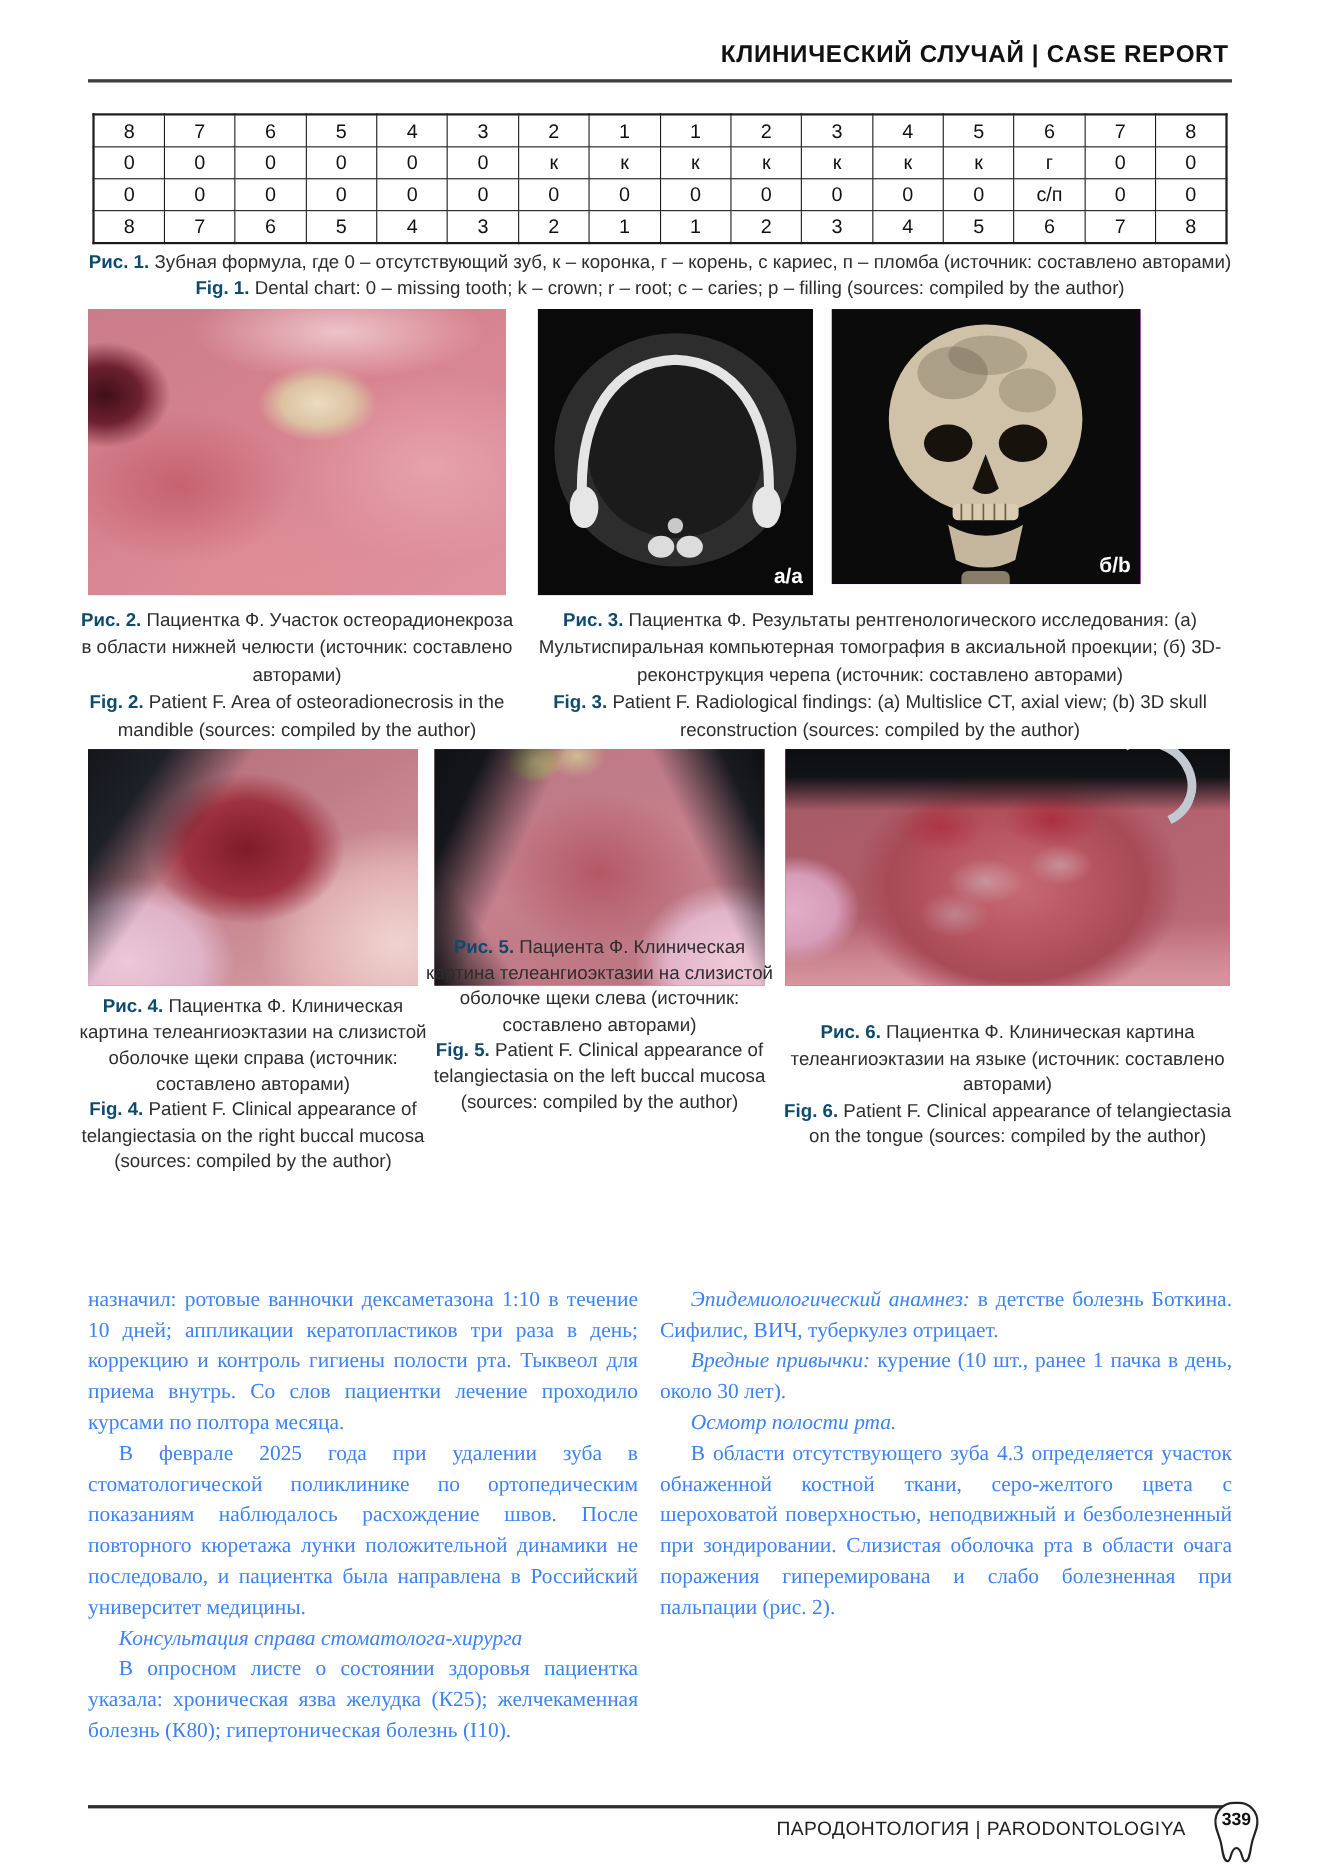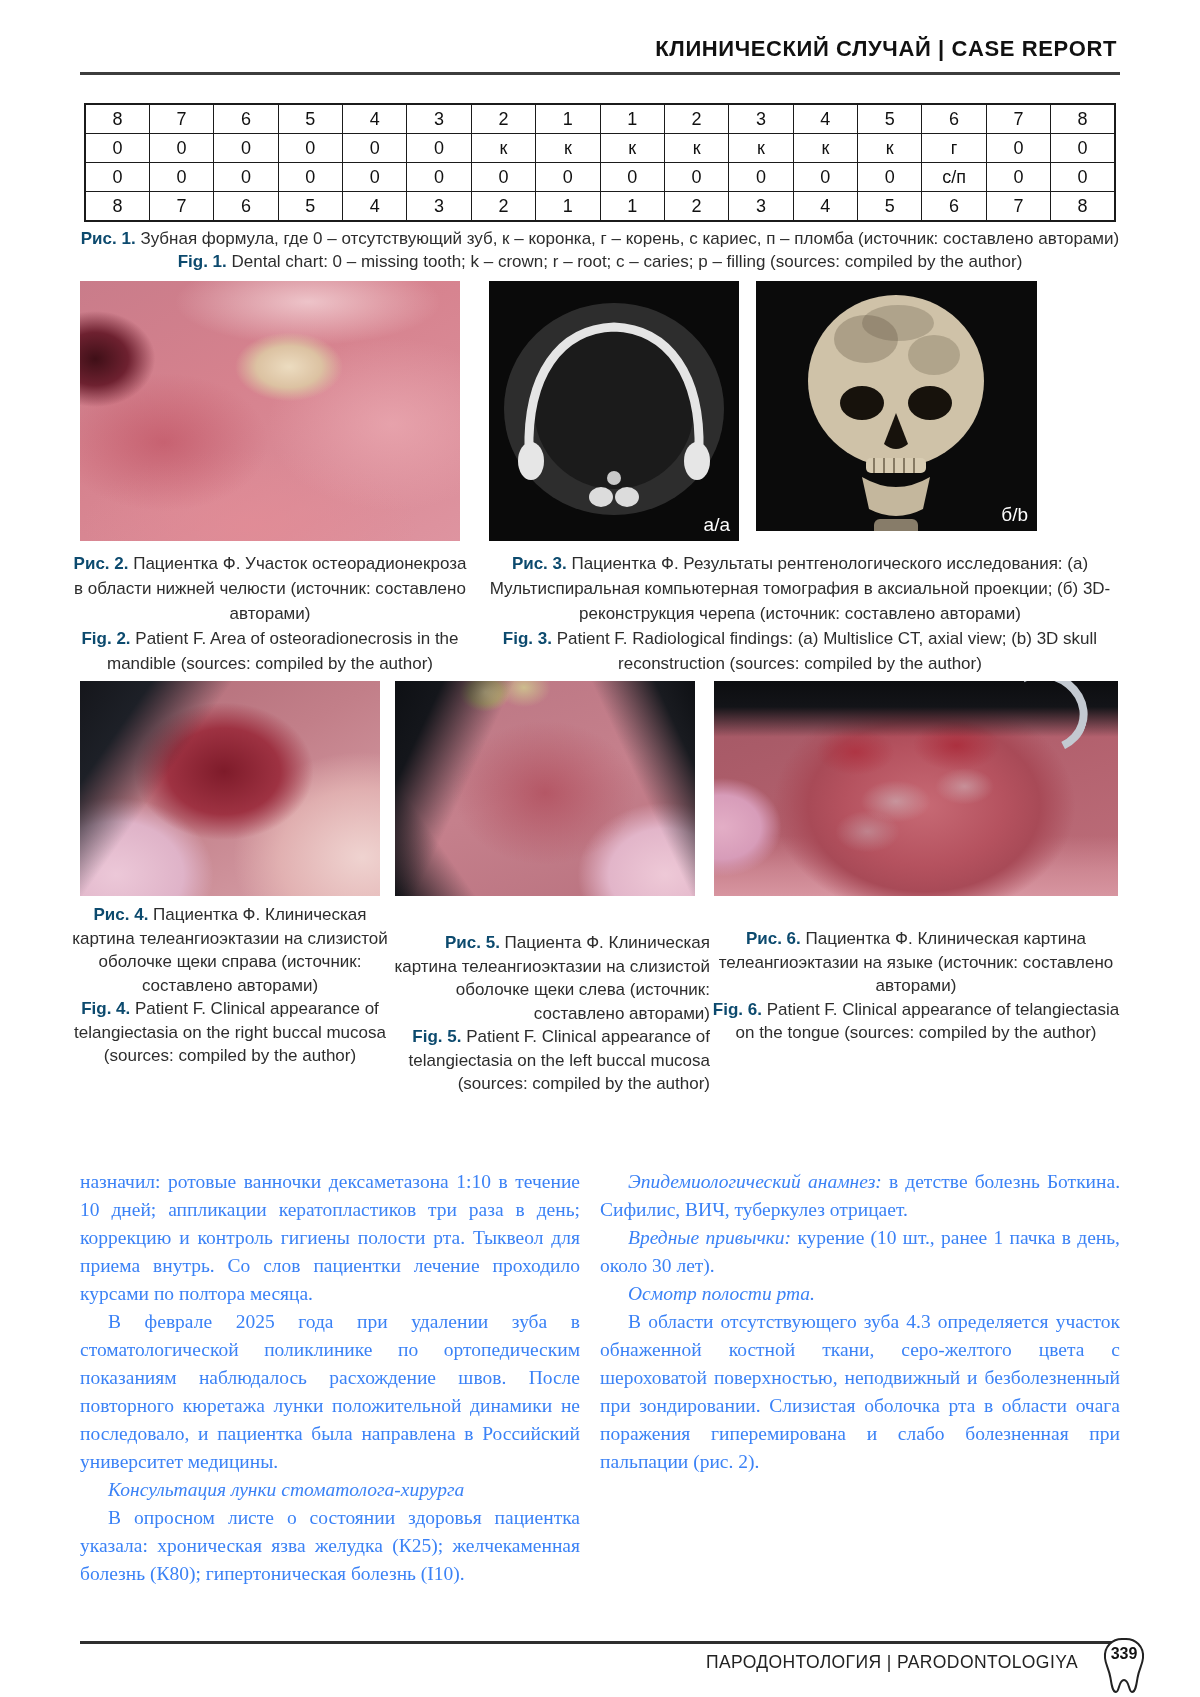--- a/index.html
+++ b/index.html
@@ -18,26 +18,26 @@
              font-size:18px;font-weight:400;color:#111;padding:0;}
   .dtable{border:2.5px solid #1b1b1b;}
 
   
   .cap{position:absolute;text-align:center;font-size:17px;line-height:24px;color:#2d2d2d;}
   .cap b{color:#0c4a6e;}
   .fig1-cap{left:70px;top:227px;width:1060px;line-height:23px;}
   .fig2-cap{left:70px;top:551px;width:400px;line-height:25px;}
   .fig3-cap{left:478px;top:551px;width:644px;line-height:25px;}
   .fig4-cap{left:65px;top:903px;width:330px;line-height:23.5px;}
-  .fig5-cap{left:380px;top:931px;width:330px;line-height:23.5px;text-align:right;}
+  .fig5-cap{left:380px;top:849px;width:330px;line-height:23.5px;}
   .fig6-cap{left:705px;top:903px;width:422px;line-height:23.5px;margin-top:24px;}
 
   
   .ph{position:absolute;overflow:hidden;}
-  .imglabel{position:absolute;right:9px;bottom:5px;color:#fff;font-weight:400;font-size:19px;
+  .imglabel{position:absolute;right:9px;bottom:5px;color:#fff;font-weight:700;font-size:19px;
             font-family:"Liberation Sans",sans-serif;}
   #fig2img{left:80px;top:281px;width:380px;height:260px;background-color:#d9858f;
     background-image:
       radial-gradient(ellipse 60px 48px at 4% 30%, #3f0f17 0%, #6e2130 55%, rgba(110,33,48,0) 100%),
       radial-gradient(ellipse 72px 46px at 55% 33%, #ecdcc0 0%, #dcc2a2 45%, rgba(210,160,140,0) 75%),
       radial-gradient(ellipse 190px 62px at 60% 8%, rgba(246,218,221,.75), rgba(246,218,221,0) 70%),
       radial-gradient(ellipse 140px 92px at 22% 62%, rgba(186,70,88,.55), rgba(186,70,88,0) 75%),
       radial-gradient(ellipse 165px 115px at 82% 55%, rgba(236,172,180,.7), rgba(236,172,180,0) 75%),
       radial-gradient(ellipse 210px 95px at 45% 94%, rgba(226,140,150,.8), rgba(226,140,150,0) 80%),
       linear-gradient(150deg,#c97c8a 0%,#d6828e 40%,#de94a0 100%);}
@@ -244,21 +244,21 @@
   </div>
 
   <div class="cap fig6-cap">
     <b>Рис. 6.</b><span> Пациентка Ф. Клиническая картина телеангиоэктазии на языке (источник: составлено авторами)</span><br>
     <b>Fig. 6.</b><span> Patient F. Clinical appearance of telangiectasia on the tongue (sources: compiled by the author)</span>
   </div>
 
   <div class="col col-left">
     <p class="body-p"><span>назначил: ротовые ванночки дексаметазона 1:10 в течение 10 дней; аппликации кератопластиков три раза в день; коррекцию и контроль гигиены полости рта. Тыквеол для приема внутрь. Со слов пациентки лечение проходило курсами по полтора месяца.</span></p>
     <p class="body-p ind"><span>В феврале 2025 года при удалении зуба в стоматологической поликлинике по ортопедическим показаниям наблюдалось расхождение швов. После повторного кюретажа лунки положительной динамики не последовало, и пациентка была направлена в Российский университет медицины.</span></p>
-    <p class="body-p ind"><i>Консультация лунки стоматолога-хирурга</i></p>
+    <p class="body-p ind"><i>Консультация справа стоматолога-хирурга</i></p>
     <p class="body-p ind"><span>В опросном листе о состоянии здоровья пациентка указала: хроническая язва желудка (К25); желчекаменная болезнь (К80); гипертоническая болезнь (I10).</span></p>
   </div>
 
   <div class="col col-right">
     <p class="body-p ind"><i>Эпидемиологический анамнез:</i><span> в детстве болезнь Боткина. Сифилис, ВИЧ, туберкулез отрицает.</span></p>
     <p class="body-p ind"><i>Вредные привычки:</i><span> курение (10 шт., ранее 1 пачка в день, около 30 лет).</span></p>
     <p class="body-p ind"><i>Осмотр полости рта.</i></p>
     <p class="body-p ind"><span>В области отсутствующего зуба 4.3 определяется участок обнаженной костной ткани, серо-желтого цвета с шероховатой поверхностью, неподвижный и безболезненный при зондировании. Слизистая оболочка рта в области очага поражения гиперемирована и слабо болезненная при пальпации (рис. 2).</span></p>
   </div>
 

